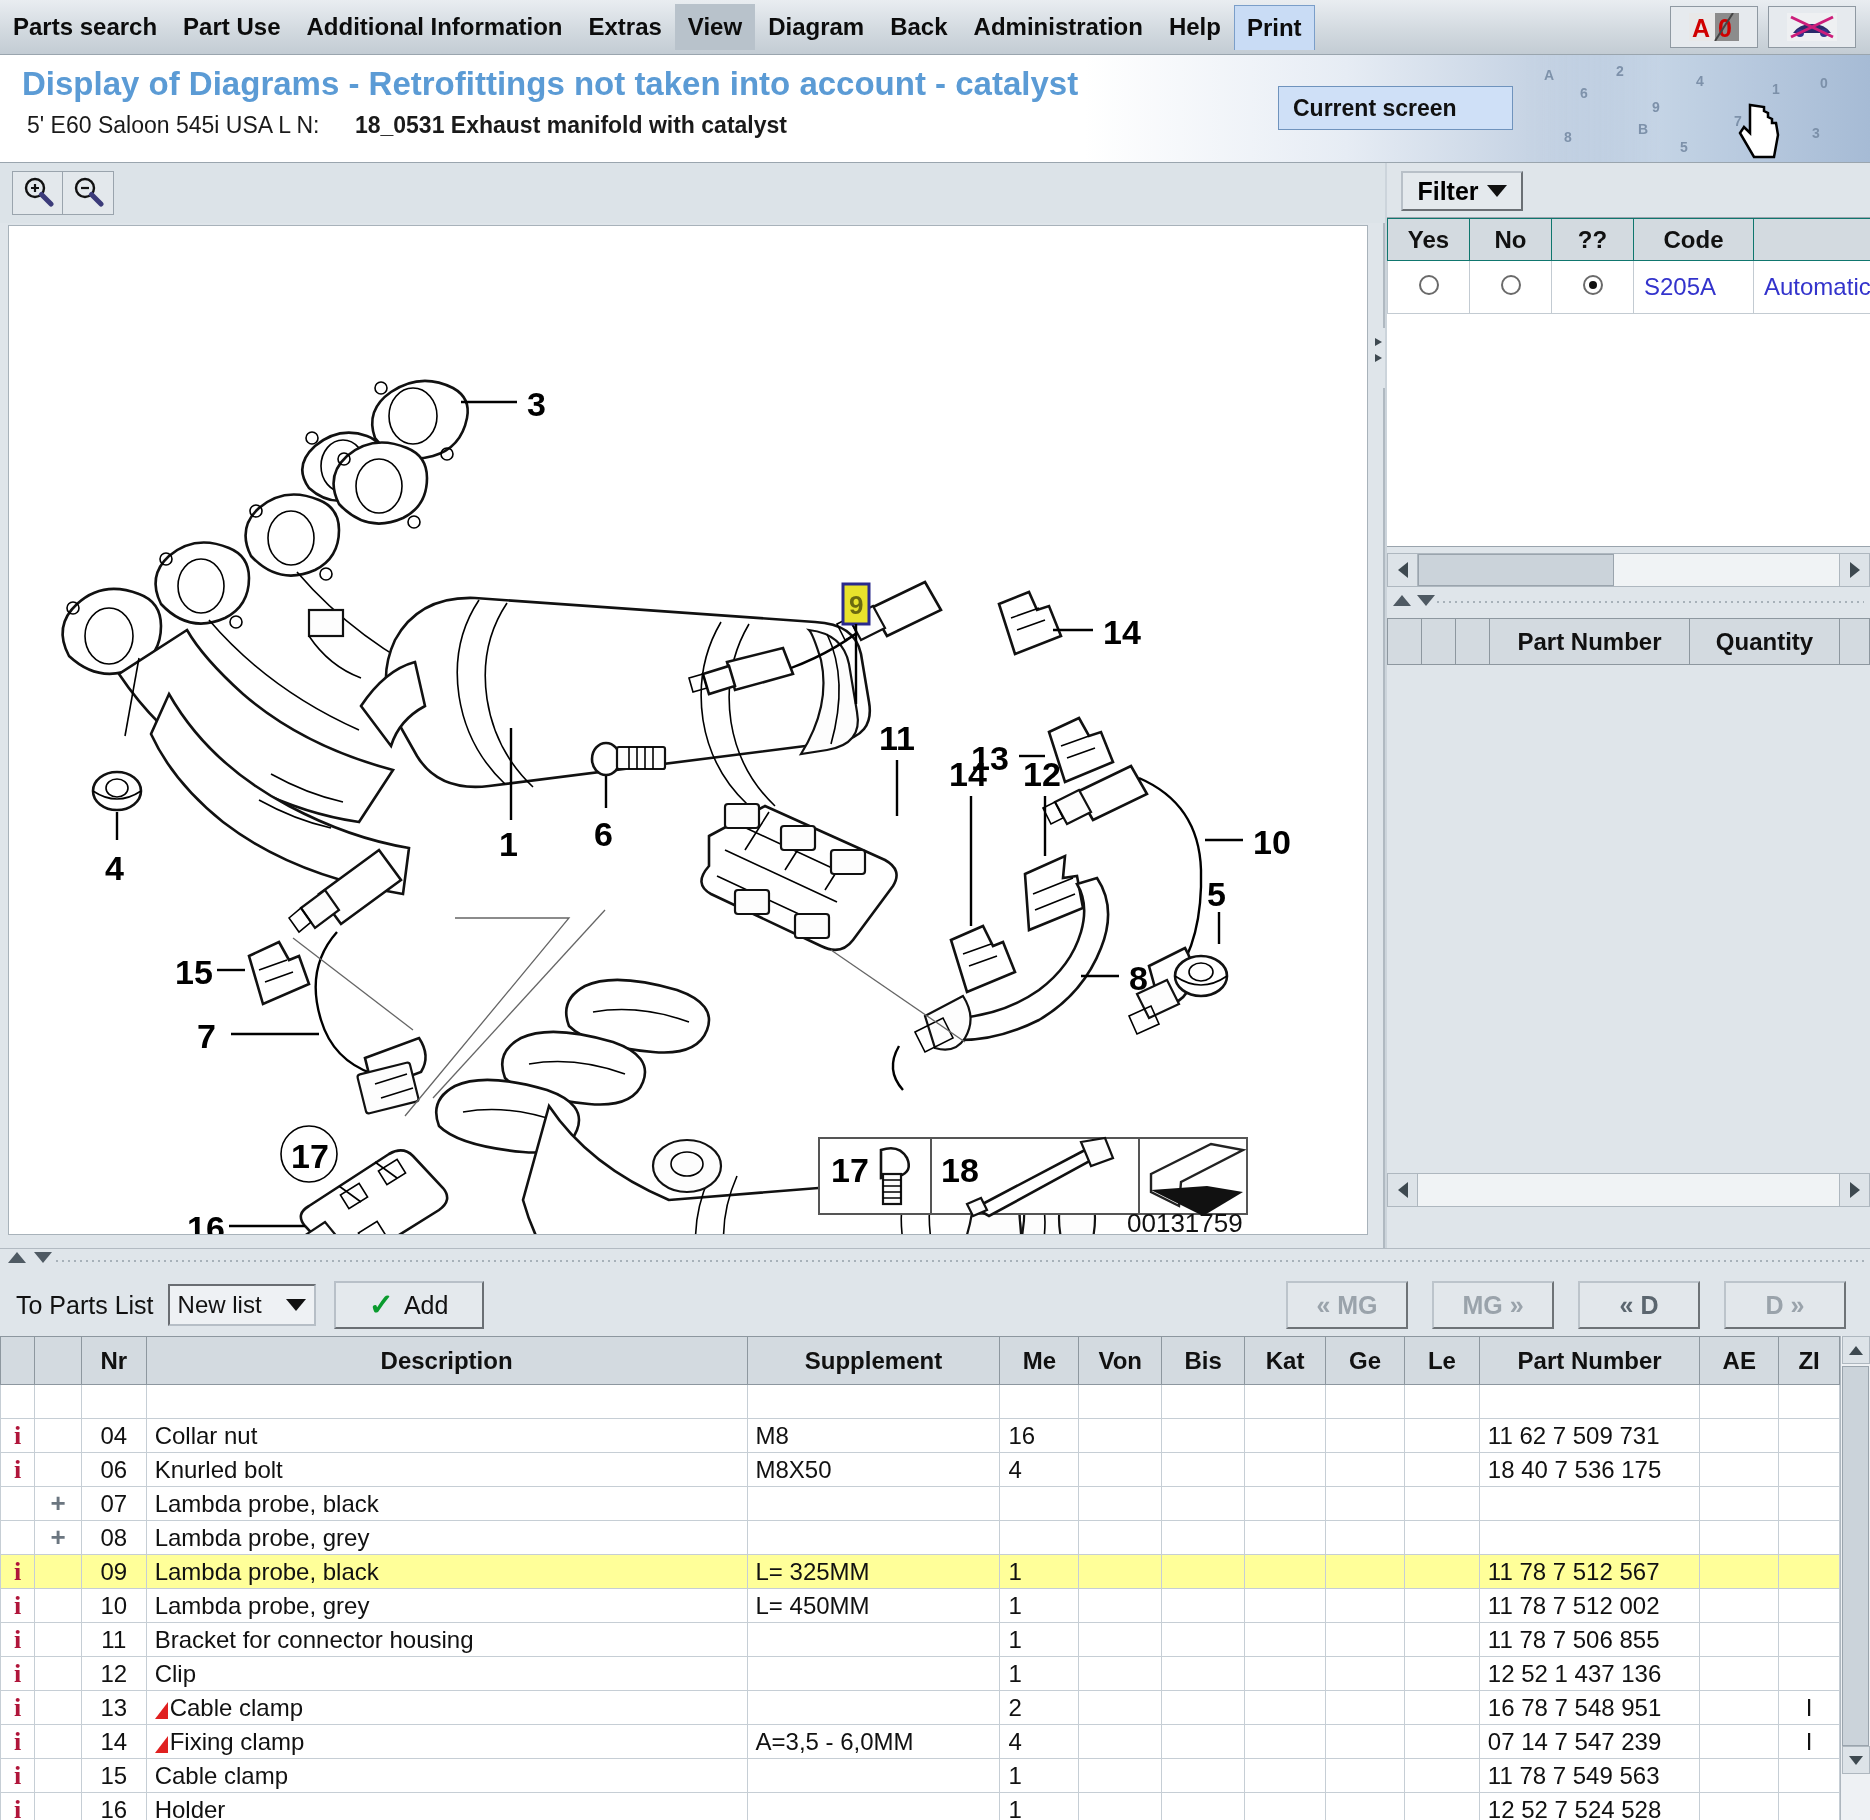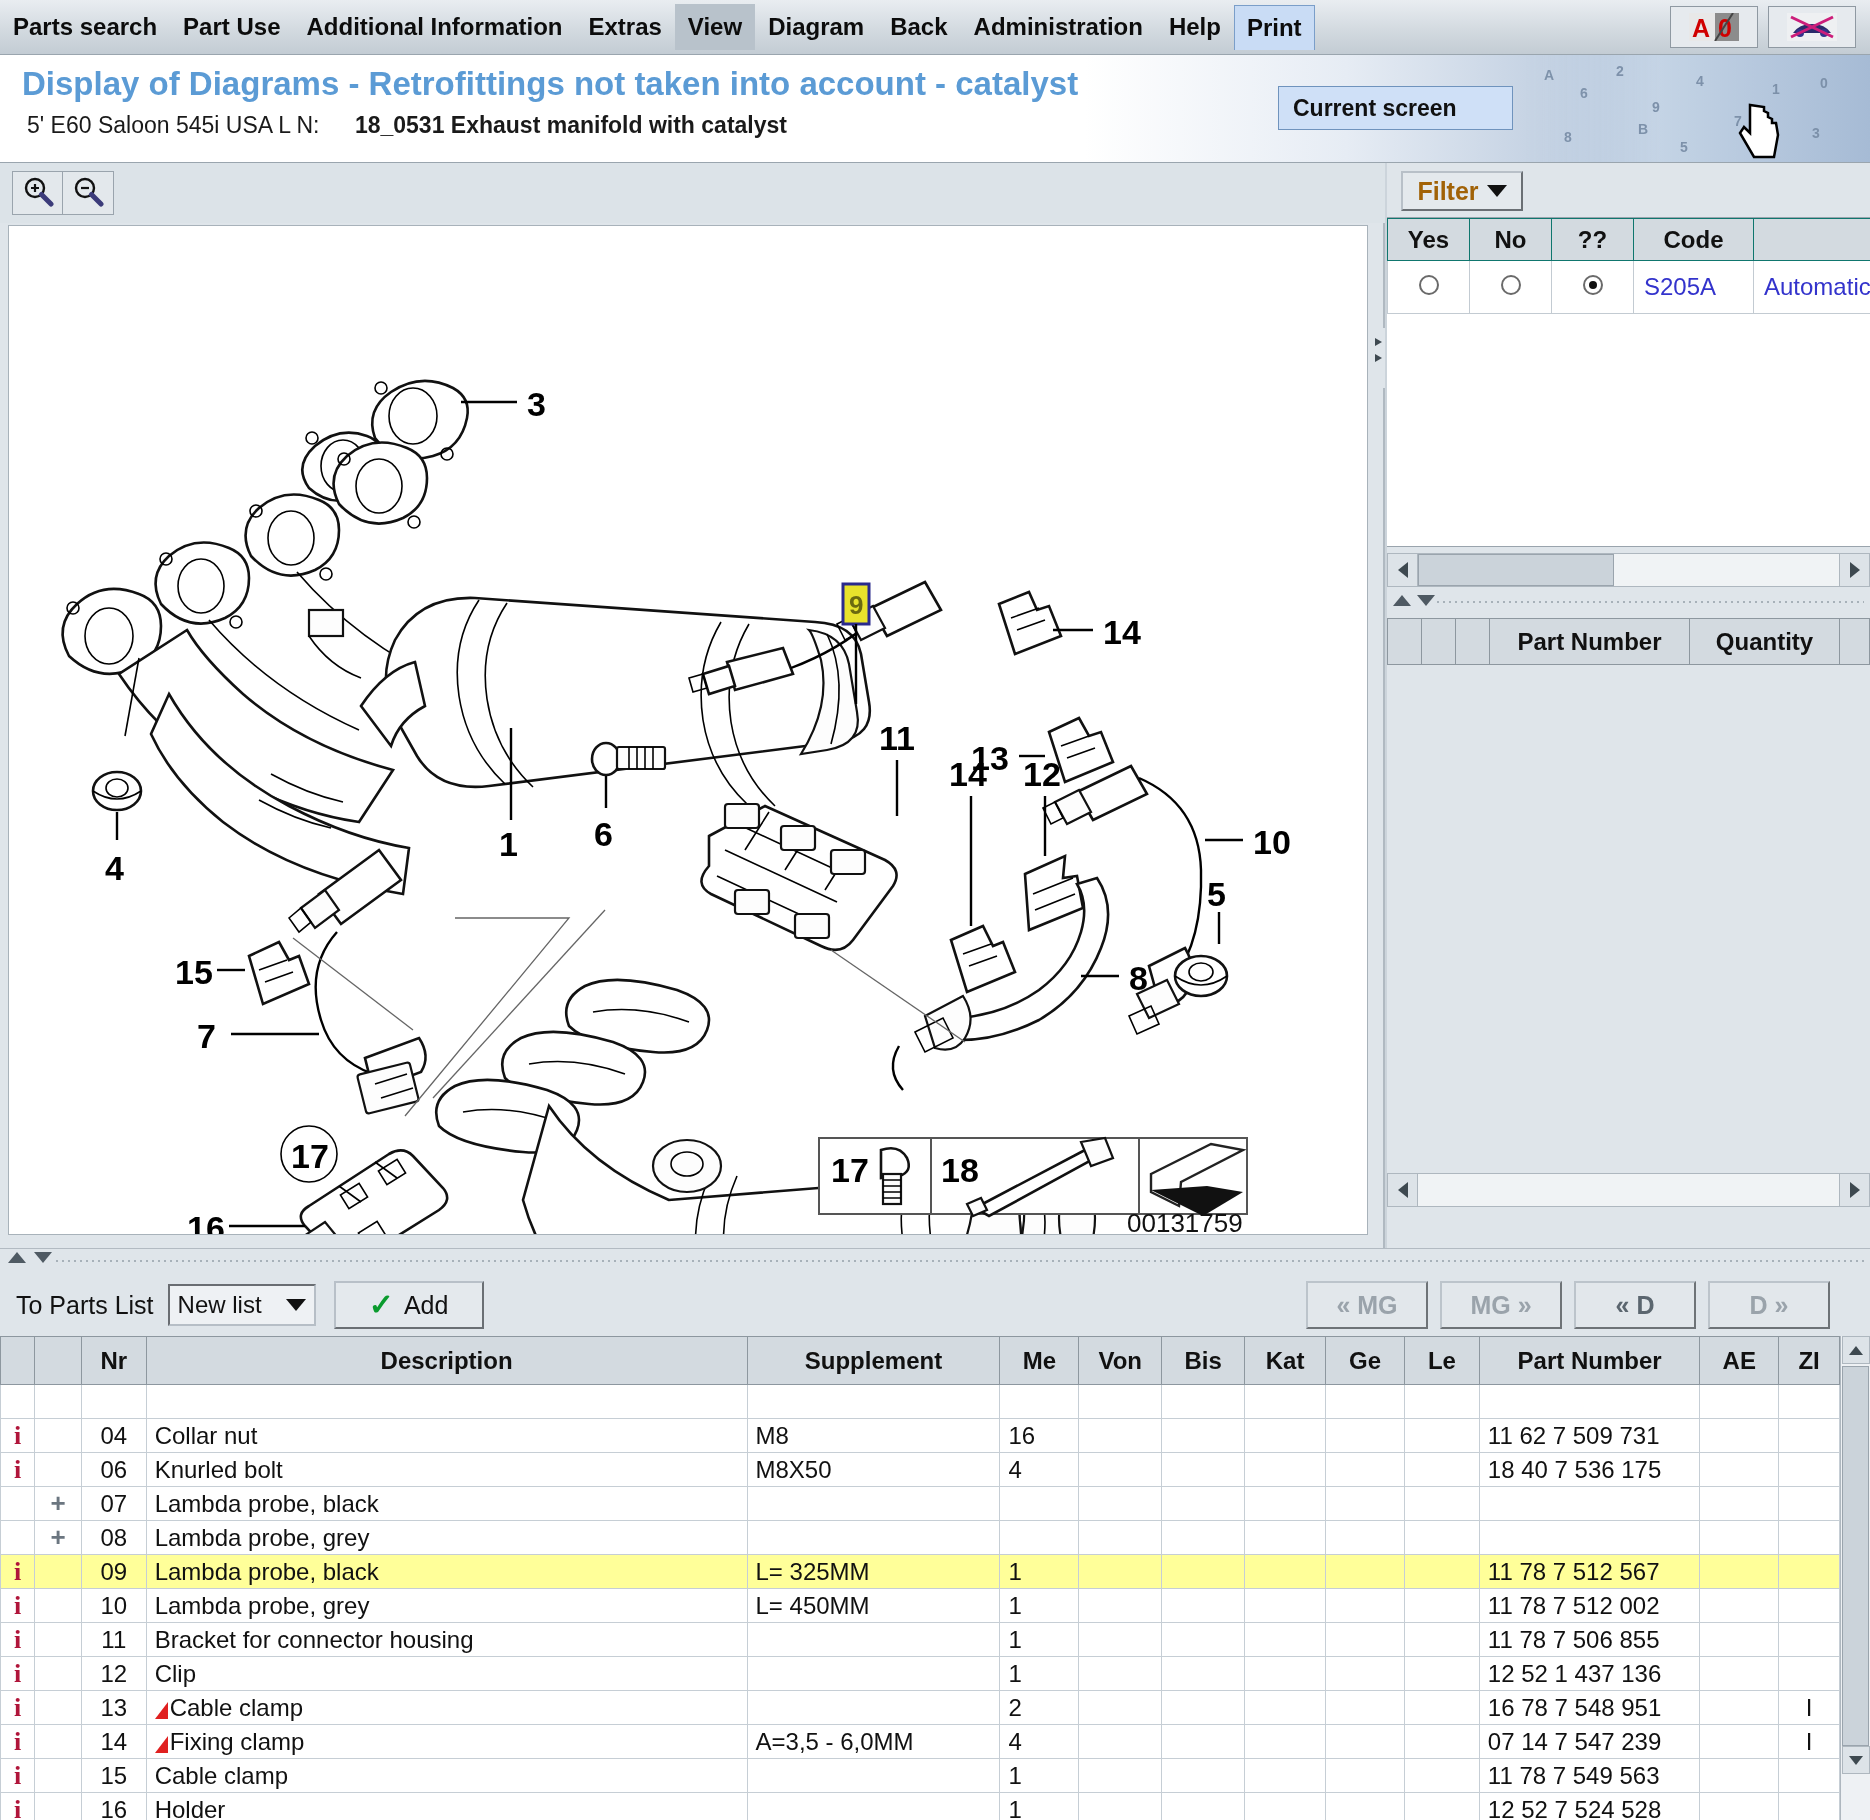--- a/index.html
+++ b/index.html
@@ -110,21 +110,21 @@
   }
   .filter-zone {
     position: absolute; left: 0; top: 0; width: 483px; height: 54px;
     background: #dfe5ea;
   }
   .filter-btn {
     position: absolute; left: 14px; top: 8px; width: 122px; height: 40px;
     background: #e4e9ed; border: 2px outset #b8c0c8;
     display: flex; align-items: center; justify-content: center; gap: 8px;
   }
-  .filter-btn span { font-size: 25px; font-weight: bold; color: #a16207; }
+  .filter-btn span { font-size: 25px; font-weight: bold; color: #000000; }
   .caret-dn { width: 0; height: 0; border-left: 10px solid transparent; border-right: 10px solid transparent; border-top: 12px solid #111; }
 
   .code-table {
     position: absolute; left: 0; top: 54px; width: 483px; height: 330px;
     background: #fff; border-top: 1px solid #9aa4ad; border-bottom: 1px solid #9aa4ad;
     overflow: hidden;
   }
   table.ct { border-collapse: collapse; width: 640px; table-layout: fixed; }
   table.ct th {
     background: #d3dae0; border: 1px solid #0f766e;
@@ -181,21 +181,21 @@
     display: flex; align-items: center; justify-content: space-between; padding: 0 8px;
   }
   .combo span { font-size: 24px; color: #111; }
   .addbtn {
     margin-left: 18px; width: 150px; height: 48px;
     background: #e4e9ed; border: 2px outset #b8c0c8;
     display: flex; align-items: center; justify-content: center; gap: 10px;
   }
   .addbtn .txt { font-size: 25px; color: #111; }
   .chk { color: #0a9b2e; font-size: 30px; font-weight: bold; line-height: 1; }
-  .navbtns { margin-left: auto; display: flex; gap: 12px; margin-right: 40px; }
+  .navbtns { margin-left: auto; display: flex; gap: 24px; margin-right: 24px; }
   .navbtn {
     width: 122px; height: 48px; background: #e2e7eb; border: 2px outset #bcc4cb;
     display: flex; align-items: center; justify-content: center;
     font-size: 25px; color: #9aa3ab; font-weight: bold;
   }
   .navbtn.active { color: #5b666f; }
 
   .parts-table-wrap {
     position: absolute; left: 0; top: 1336px; width: 1870px; height: 484px;
     background: #fff; overflow: hidden;

